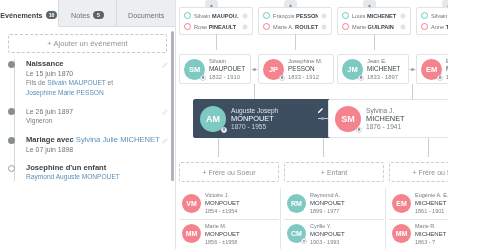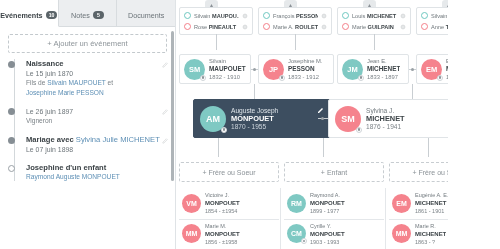--- a/index.html
+++ b/index.html
@@ -141,21 +141,21 @@
   .av.f { background: #f5838d; }
   .av-badge {
     position: absolute; right: -1px; bottom: -1px;
     width: 6px; height: 6px; border-radius: 50%;
     background: #fff; border: .8px solid #cfd4d8;
     display:flex;align-items:center;justify-content:center;
   }
   .av-badge i { width:2.4px;height:2.4px;border-radius:50%;background:#8d9499;display:block; }
   .p-txt { line-height: 8px; overflow: hidden; }
   .p-given { font-size: 5.8px; color: #727a7f; white-space: nowrap; }
-  .p-sur { font-size: 6.4px; color: #3c4347; font-weight: bold; white-space: nowrap; }
+  .p-sur { font-size: 6.4px; color: #3c4347; font-weight: normal; white-space: nowrap; }
   .p-dates { font-size: 5.8px; color: #7c8388; white-space: nowrap; }
 
   
   .focus-card {
     position: absolute;
     background: #3d4e60;
     border: 1px solid #3d4e60;
     border-radius: 2px;
     display: flex; align-items: center;
     padding: 4px 6px; gap: 5px;

